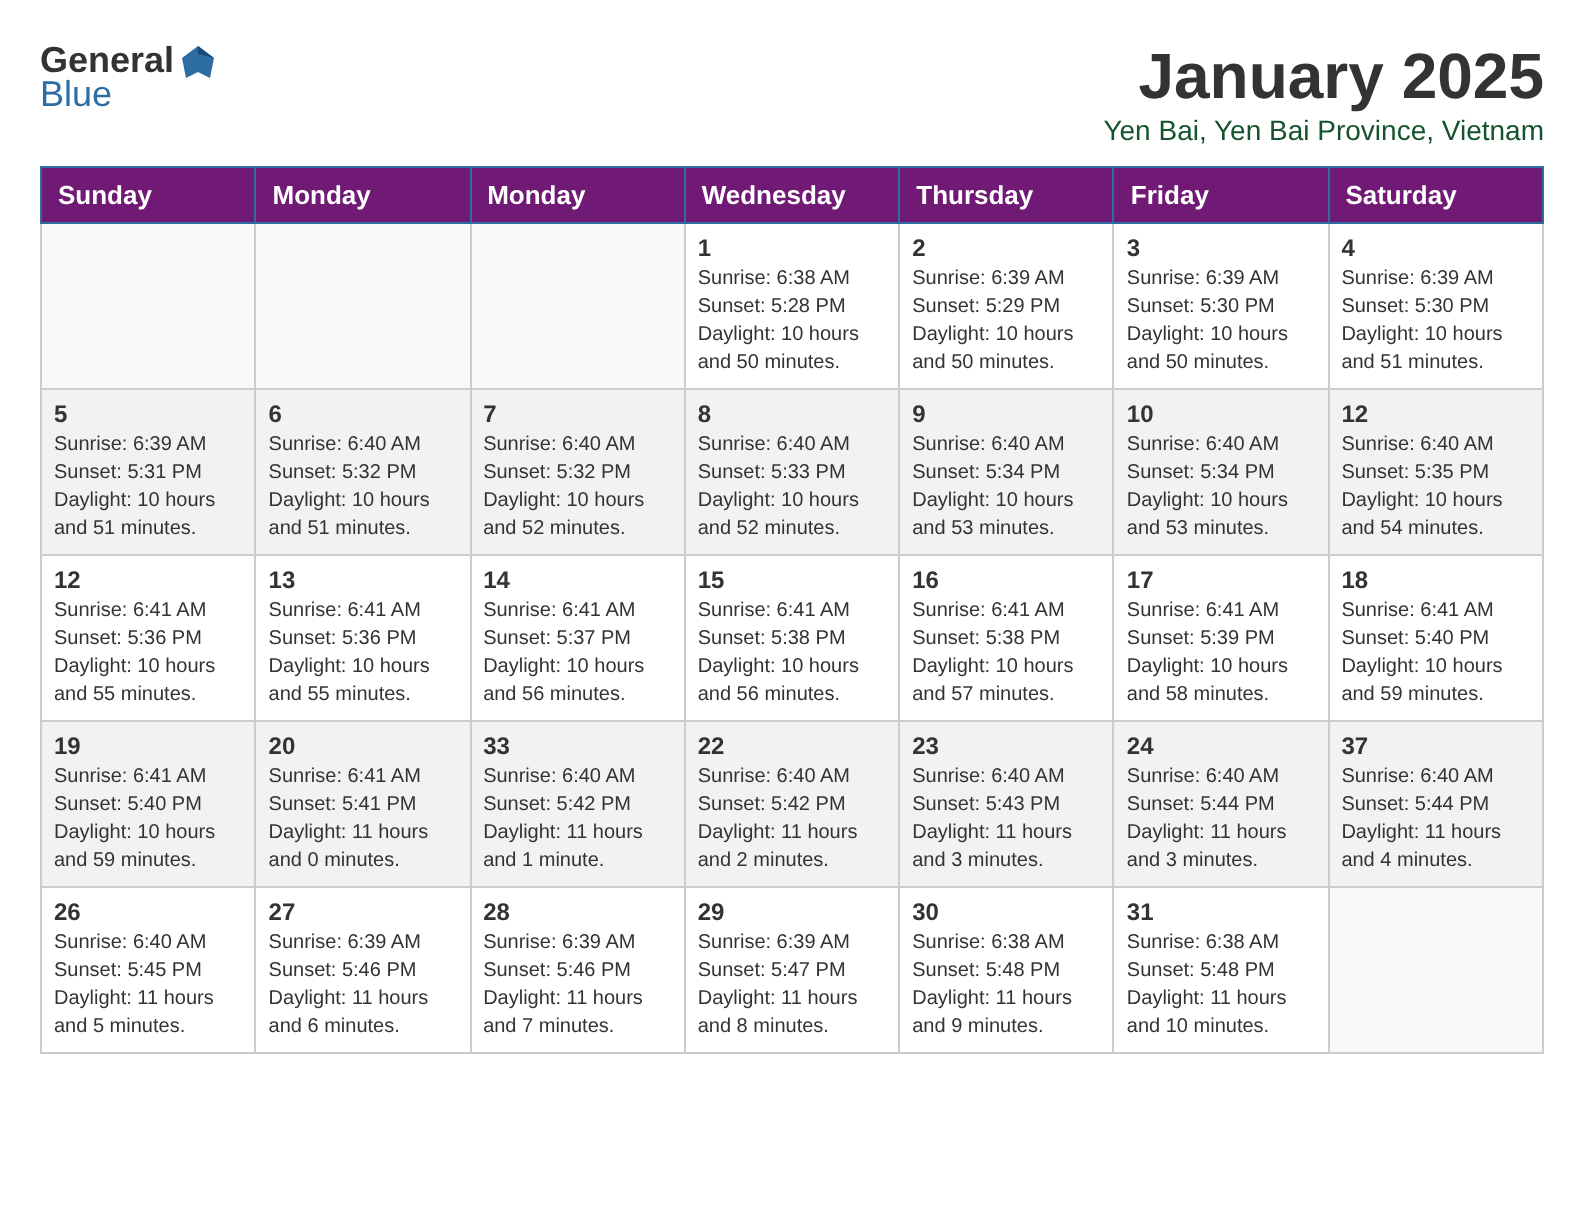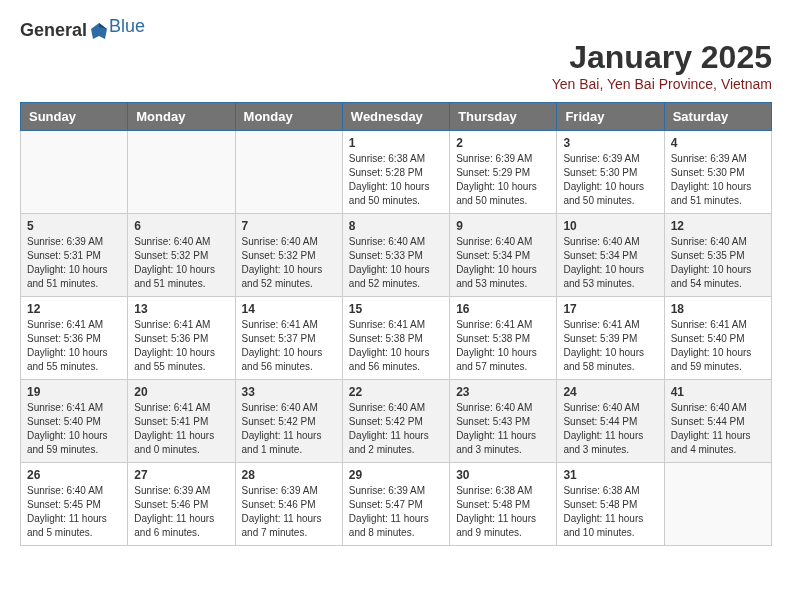--- a/index.html
+++ b/index.html
@@ -11,21 +11,21 @@
       padding: 20px;
     }
     .header {
       display: flex;
       justify-content: space-between;
       align-items: flex-start;
       margin-bottom: 10px;
     }
     .logo {
       display: flex;
-      flex-direction: row;
+      flex-direction: column;
       align-items: flex-start;
     }
     .logo-text {
       display: flex;
       align-items: center;
       font-size: 18px;
       font-weight: bold;
       color: #333;
     }
     .logo-general { color: #333; }
@@ -34,33 +34,32 @@
       height: 20px;
       margin-left: 2px;
     }
     .title-block {
       text-align: right;
     }
     .calendar-title {
       font-size: 32px;
       font-weight: bold;
       color: #333;
-      margin-top: 19px;
     }
     .calendar-subtitle {
       font-size: 14px;
-      color: #7f1d1d;
+      color: #14532d;
     }
     .calendar {
       width: 100%;
       border-collapse: collapse;
       border: 1px solid #ccc;
     }
     .calendar th {
-      background-color: #737373;
+      background-color: #701a75;
       color: #fff;
       text-align: left;
       padding: 6px 8px;
       font-size: 13px;
       border: 1px solid #2e6da4;
     }
     .calendar td {
       vertical-align: top;
       padding: 5px 6px;
       border: 1px solid #ccc;
@@ -221,21 +220,21 @@
         </td>
         <td>
           <span class="day-num">23</span>
           <div class="day-info">Sunrise: 6:40 AM<br>Sunset: 5:43 PM<br>Daylight: 11 hours<br>and 3 minutes.</div>
         </td>
         <td>
           <span class="day-num">24</span>
           <div class="day-info">Sunrise: 6:40 AM<br>Sunset: 5:44 PM<br>Daylight: 11 hours<br>and 3 minutes.</div>
         </td>
         <td>
-          <span class="day-num">41</span>
+          <span class="day-num">37</span>
           <div class="day-info">Sunrise: 6:40 AM<br>Sunset: 5:44 PM<br>Daylight: 11 hours<br>and 4 minutes.</div>
         </td>
       </tr>
       <tr>
         <td>
           <span class="day-num">26</span>
           <div class="day-info">Sunrise: 6:40 AM<br>Sunset: 5:45 PM<br>Daylight: 11 hours<br>and 5 minutes.</div>
         </td>
         <td>
           <span class="day-num">27</span>

